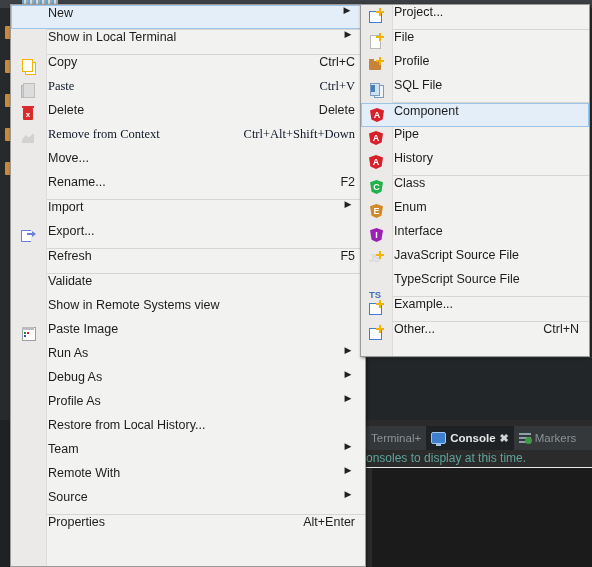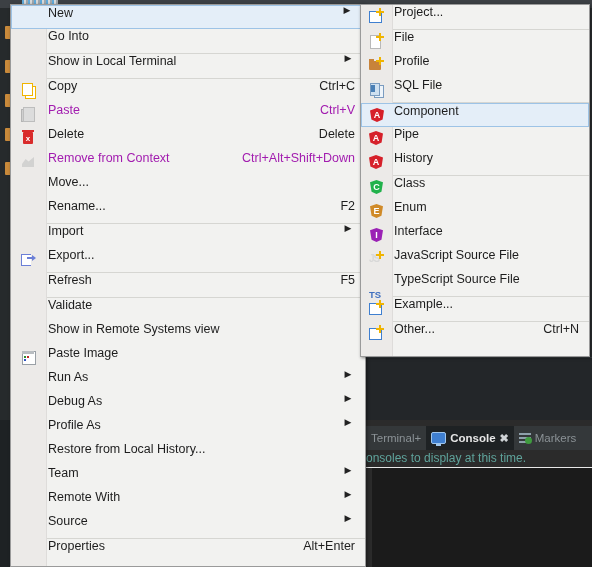--- a/index.html
+++ b/index.html
@@ -51,21 +51,21 @@
     box-sizing:border-box;
     font-size:12.5px;
     color:#1d1d1d;
   }
   .mi{
     position:relative;display:flex;align-items:flex-start;height:24px;
     box-sizing:border-box;white-space:nowrap;
   }
   .mi .lbl{flex:1;overflow:hidden;text-overflow:ellipsis;}
   .mi .acc{color:#1d1d1d;padding-left:12px;}
-  .mi.dis .lbl,.mi.dis .acc{color:#a21caf;}
+  .mi.dis .lbl,.mi.dis .acc{color:#0f172a;font-family:Liberation Serif, serif;}
   .mi .arr{width:14px;text-align:center;font-size:9px;color:#222;line-height:1;}
   .sep{height:1px;background:#d6d6d2;margin:0;}
   .mi.sel{background:#e4eef8;border:1px solid #9dc3e6;}
 
   
   #main-menu{left:10px;top:4px;width:356px;height:563px;}
   #main-menu .gutter{position:absolute;left:0;top:0;width:35px;height:100%;
      background:#eceae8;border-right:1px solid #dedcda;}
   #main-menu .rows{position:absolute;left:0;top:0;right:0;}
   #main-menu .mi{padding-left:37px;padding-right:10px;}
@@ -173,23 +173,20 @@
   <div class="console-leftedge"></div>
 </div>
 
 <div class="menu" id="main-menu">
   <div class="gutter"></div>
   <div class="rows" id="main-rows">
       <div class="mi sel">
         <span class="lbl">New</span>
         <span class="arr">▶</span>
       </div>
-      <div class="mi">
-        <span class="lbl">Go Into</span>
-      </div>
       <div class="sep"></div>
       <div class="mi">
         <span class="lbl">Show in Local Terminal</span>
         <span class="arr">▶</span>
       </div>
       <div class="sep"></div>
       <div class="mi">
         <span class="gicon">
           <span class="ic-copy2"></span>
           <span class="ic-copy"></span>

